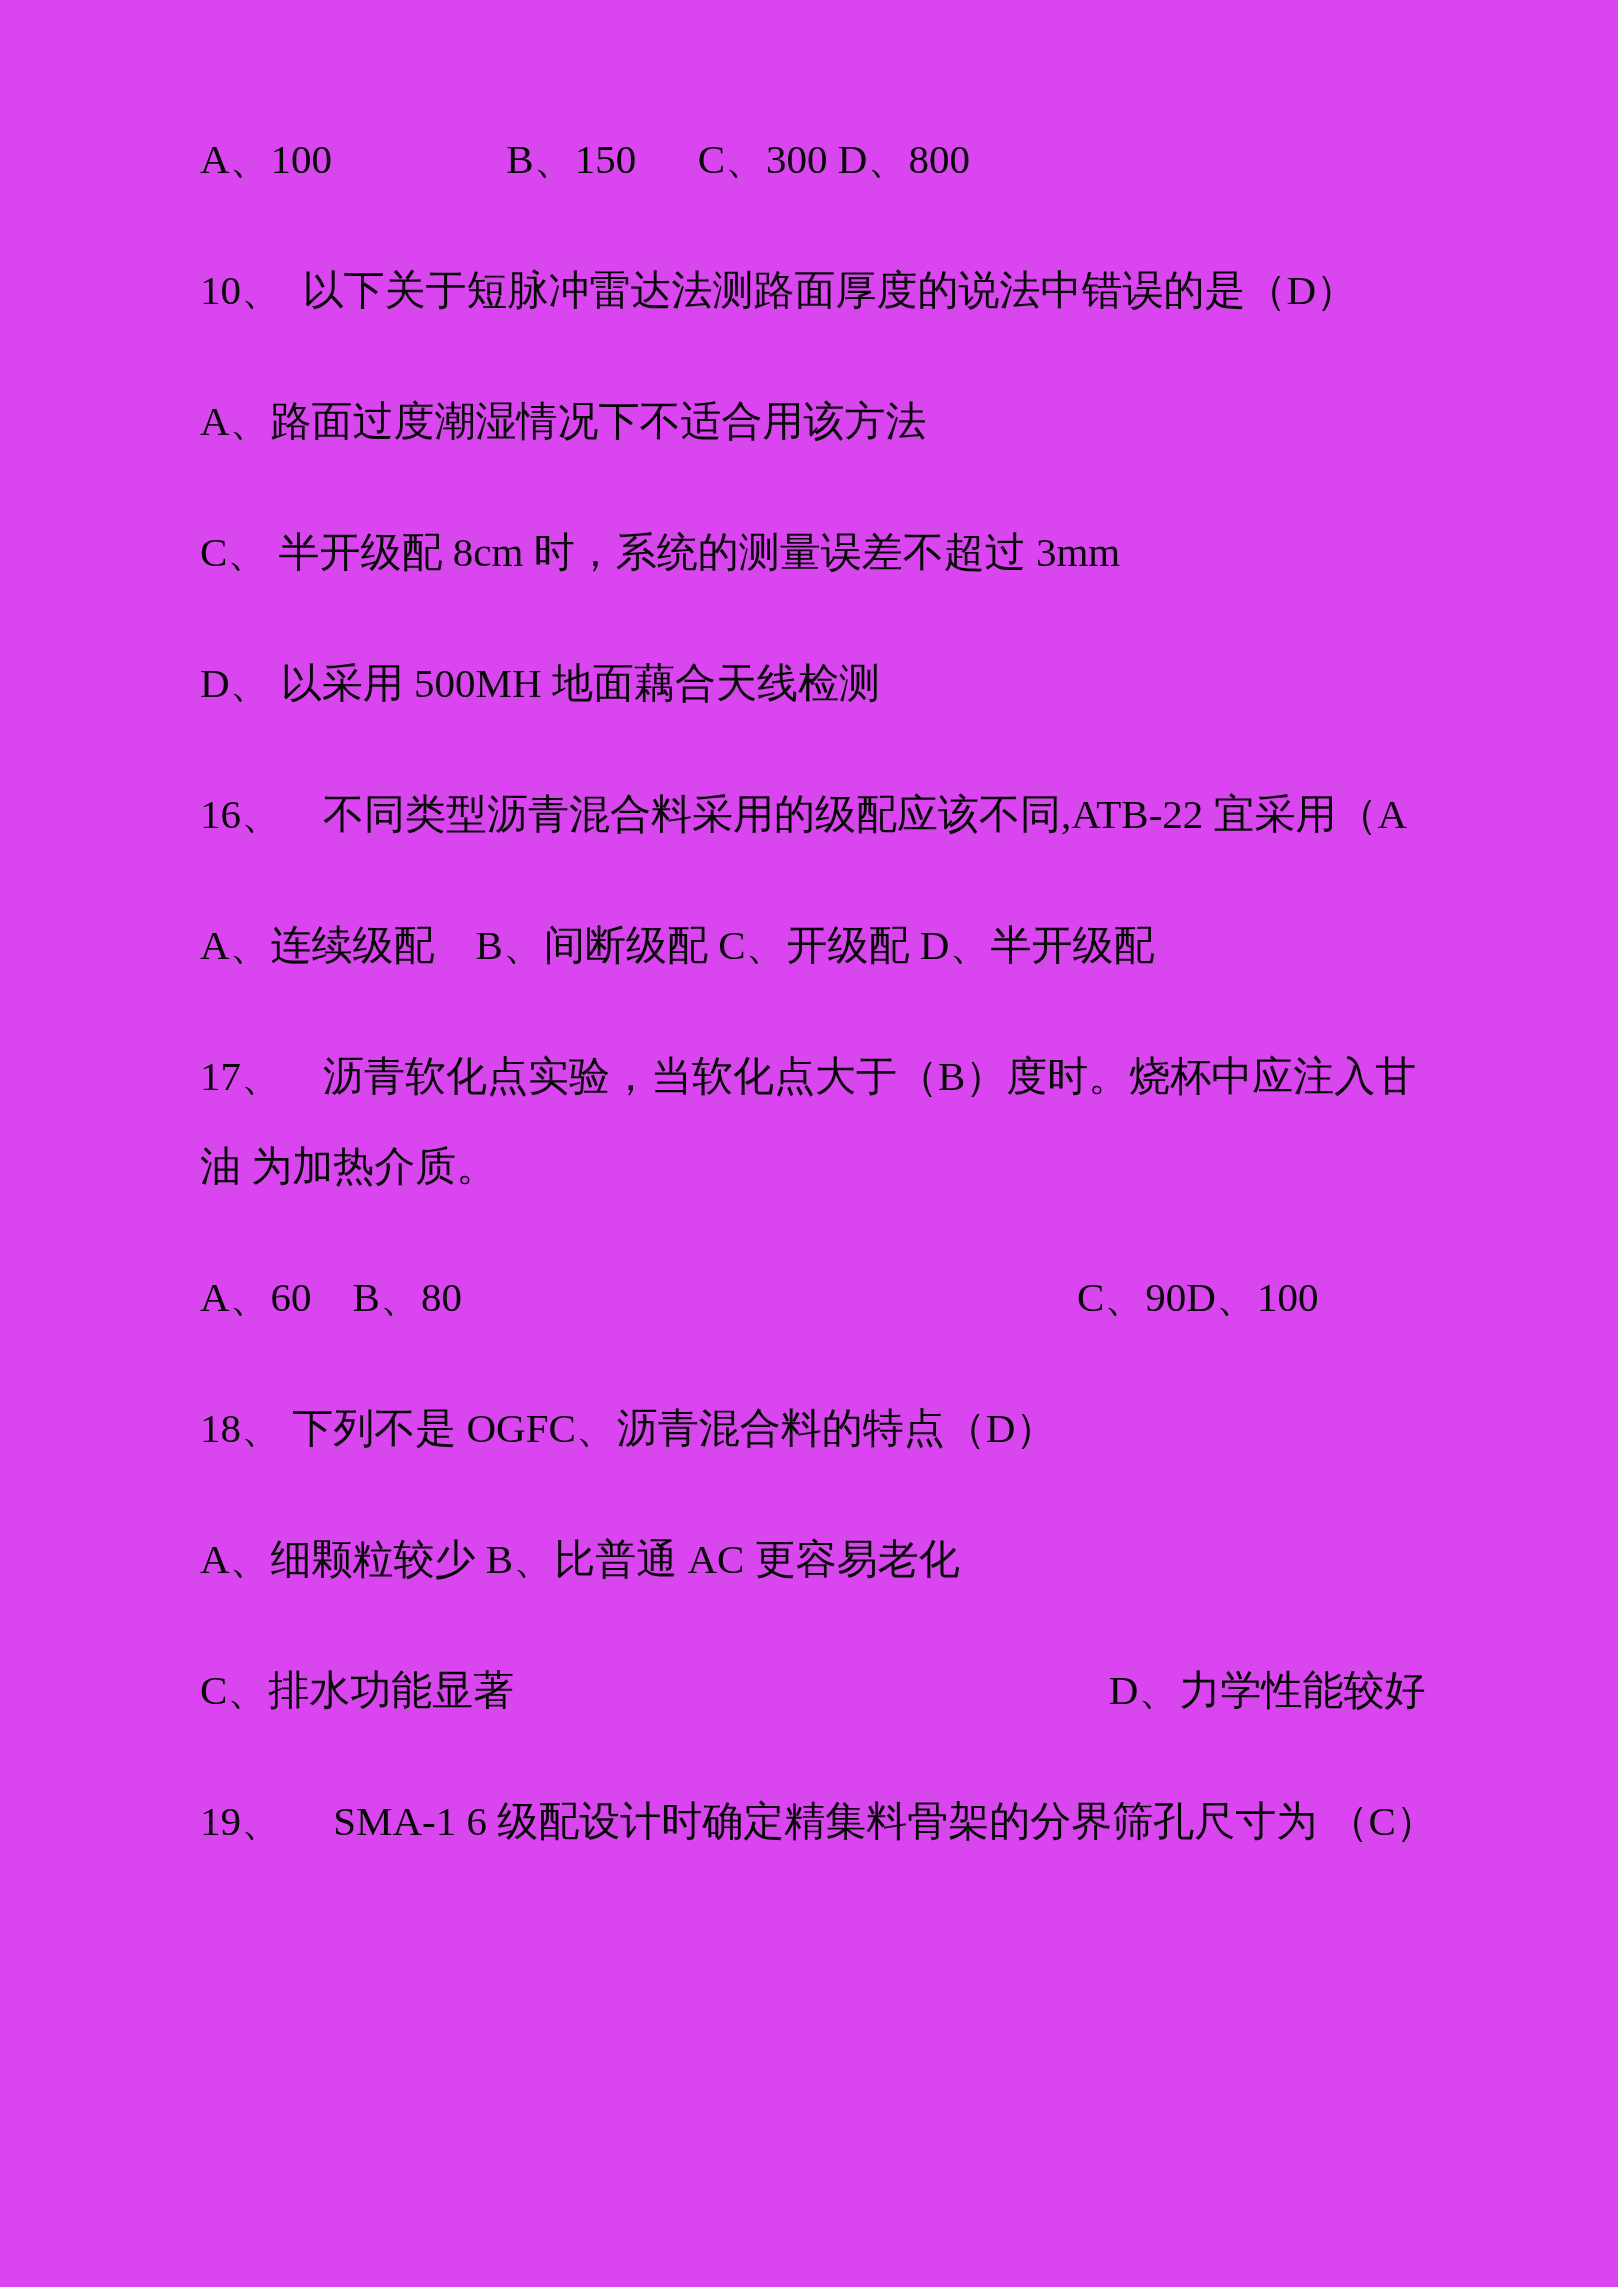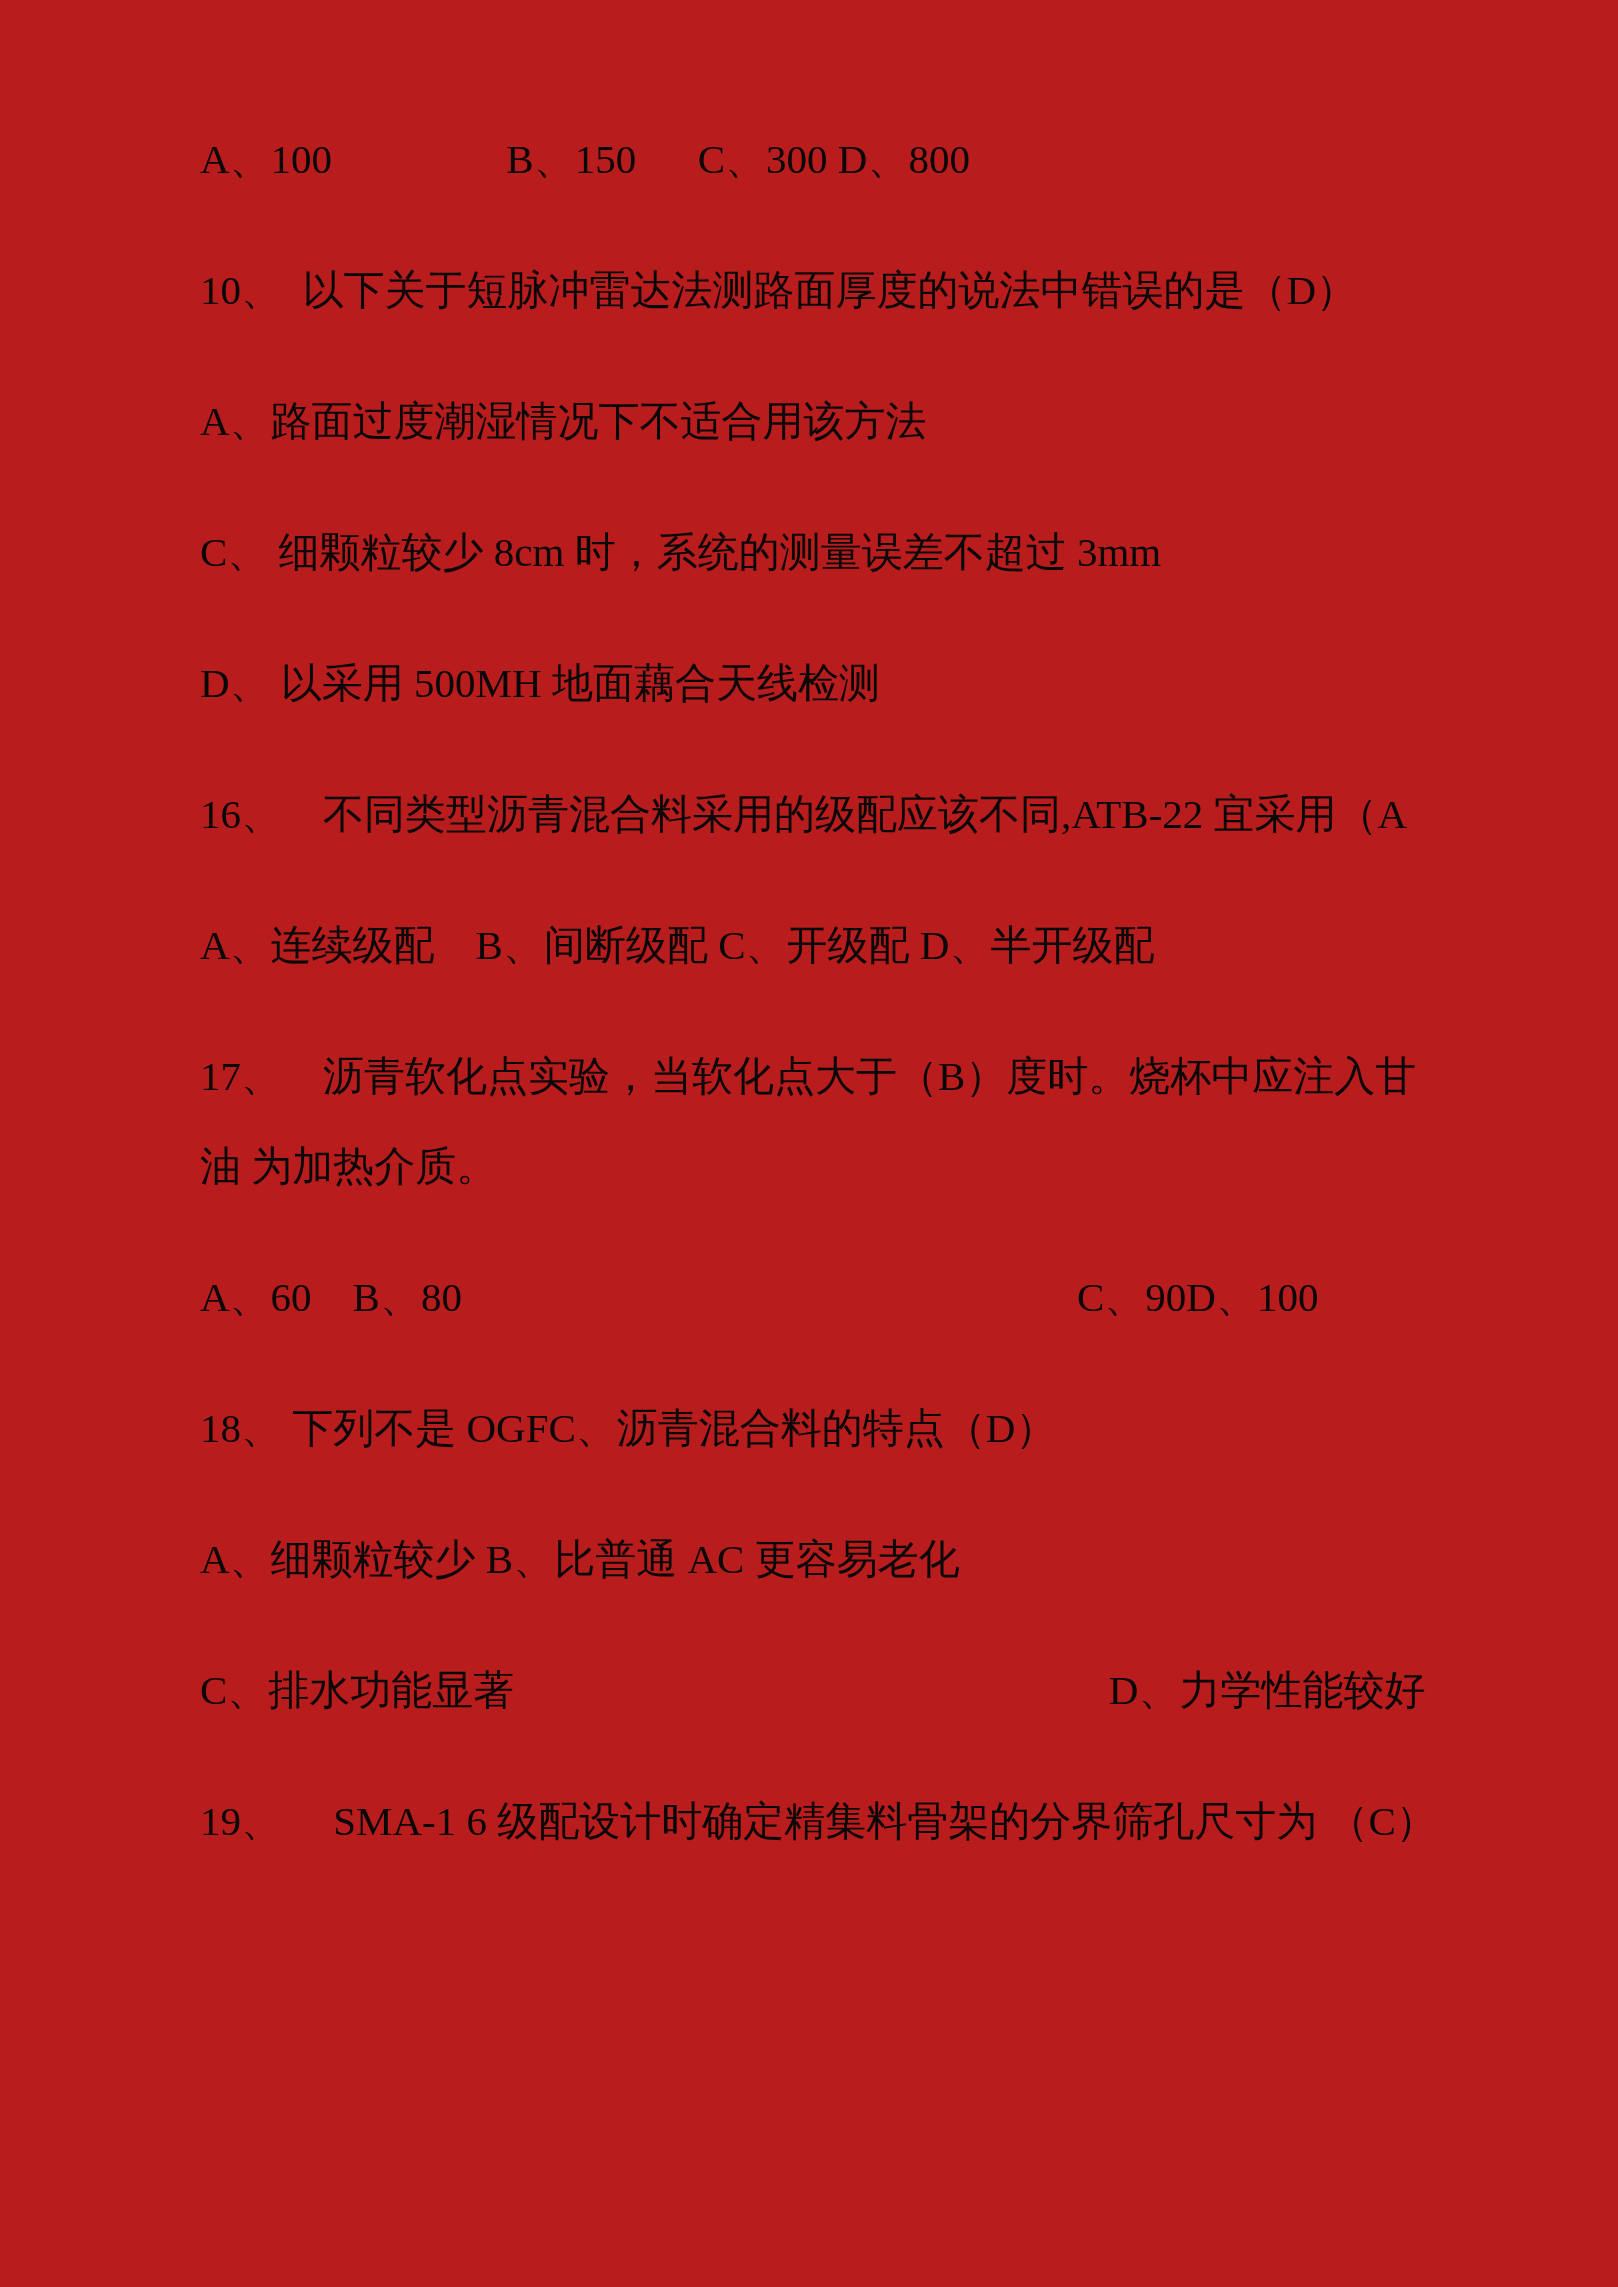--- a/index.html
+++ b/index.html
@@ -9,21 +9,21 @@
   }
   body {
     width: 1619px;
     height: 2288px;
     overflow: hidden;
   }
   .page {
     box-sizing: border-box;
     width: 1619px;
     height: 2288px;
-    background: #b91c1c;
+    background: #d946ef;
     padding: 114px 148px 0 200px;
     font-family: "Liberation Serif", "DejaVu Serif", serif;
     font-size: 41px;
     color: #080808;
   }
   .line {
     line-height: 90px;
     white-space: pre;
     margin: 0;
   }
@@ -31,21 +31,21 @@
   .line.para { margin-top: 41px; }
   .line.para:first-child { margin-top: 0; }
 </style>
 </head>
 <body>
 
 <div class="page">
   <div class="line para">A、100                 B、150      C、300 D、800</div>
   <div class="line para">10、  以下关于短脉冲雷达法测路面厚度的说法中错误的是（D）</div>
   <div class="line para">A、路面过度潮湿情况下不适合用该方法</div>
-  <div class="line para">C、 细颗粒较少 8cm 时，系统的测量误差不超过 3mm</div>
+  <div class="line para">C、 半开级配 8cm 时，系统的测量误差不超过 3mm</div>
   <div class="line para">D、 以采用 500MH 地面藕合天线检测</div>
   <div class="line para">16、    不同类型沥青混合料采用的级配应该不同,ATB-22 宜采用（A</div>
   <div class="line para">A、连续级配    B、间断级配 C、开级配 D、半开级配</div>
   <div class="line para">17、    沥青软化点实验，当软化点大于（B）度时。烧杯中应注入甘</div>
   <div class="line">油 为加热介质。</div>
   <div class="line para">A、60    B、80                                                            C、90D、100</div>
   <div class="line para">18、 下列不是 OGFC、沥青混合料的特点（D）</div>
   <div class="line para">A、细颗粒较少 B、比普通 AC 更容易老化</div>
   <div class="line para">C、排水功能显著                                                          D、力学性能较好</div>
   <div class="line para">19、     SMA-1 6 级配设计时确定精集料骨架的分界筛孔尺寸为 （C）</div>

